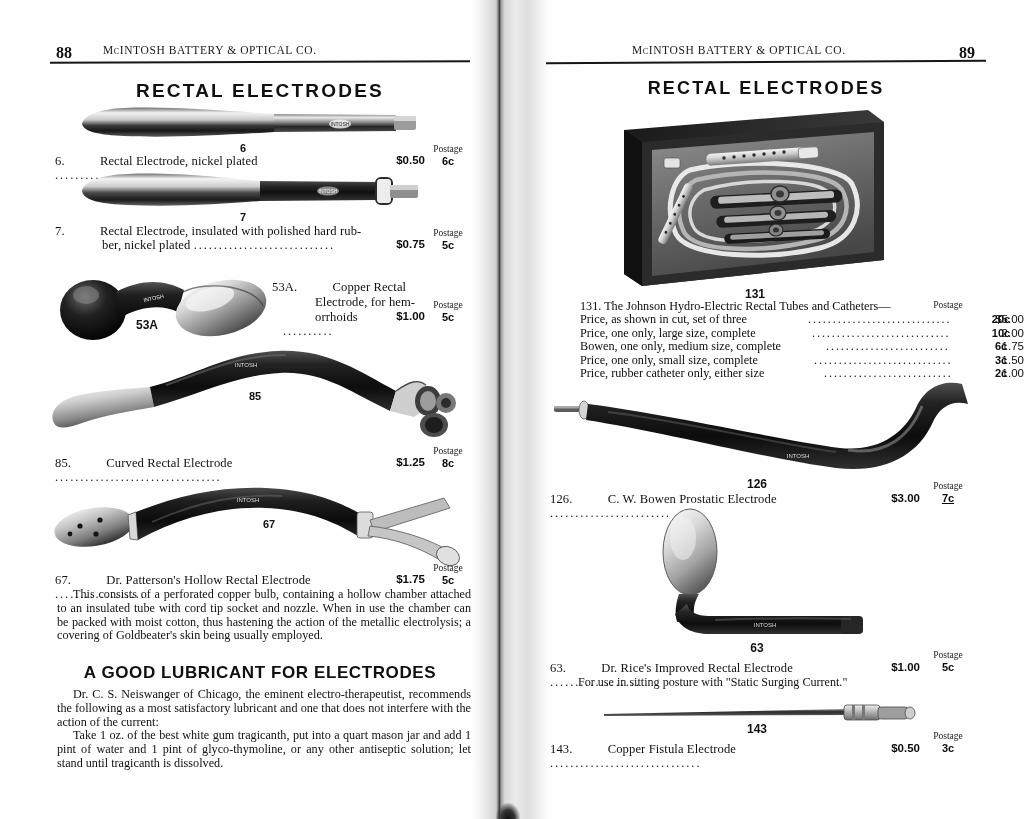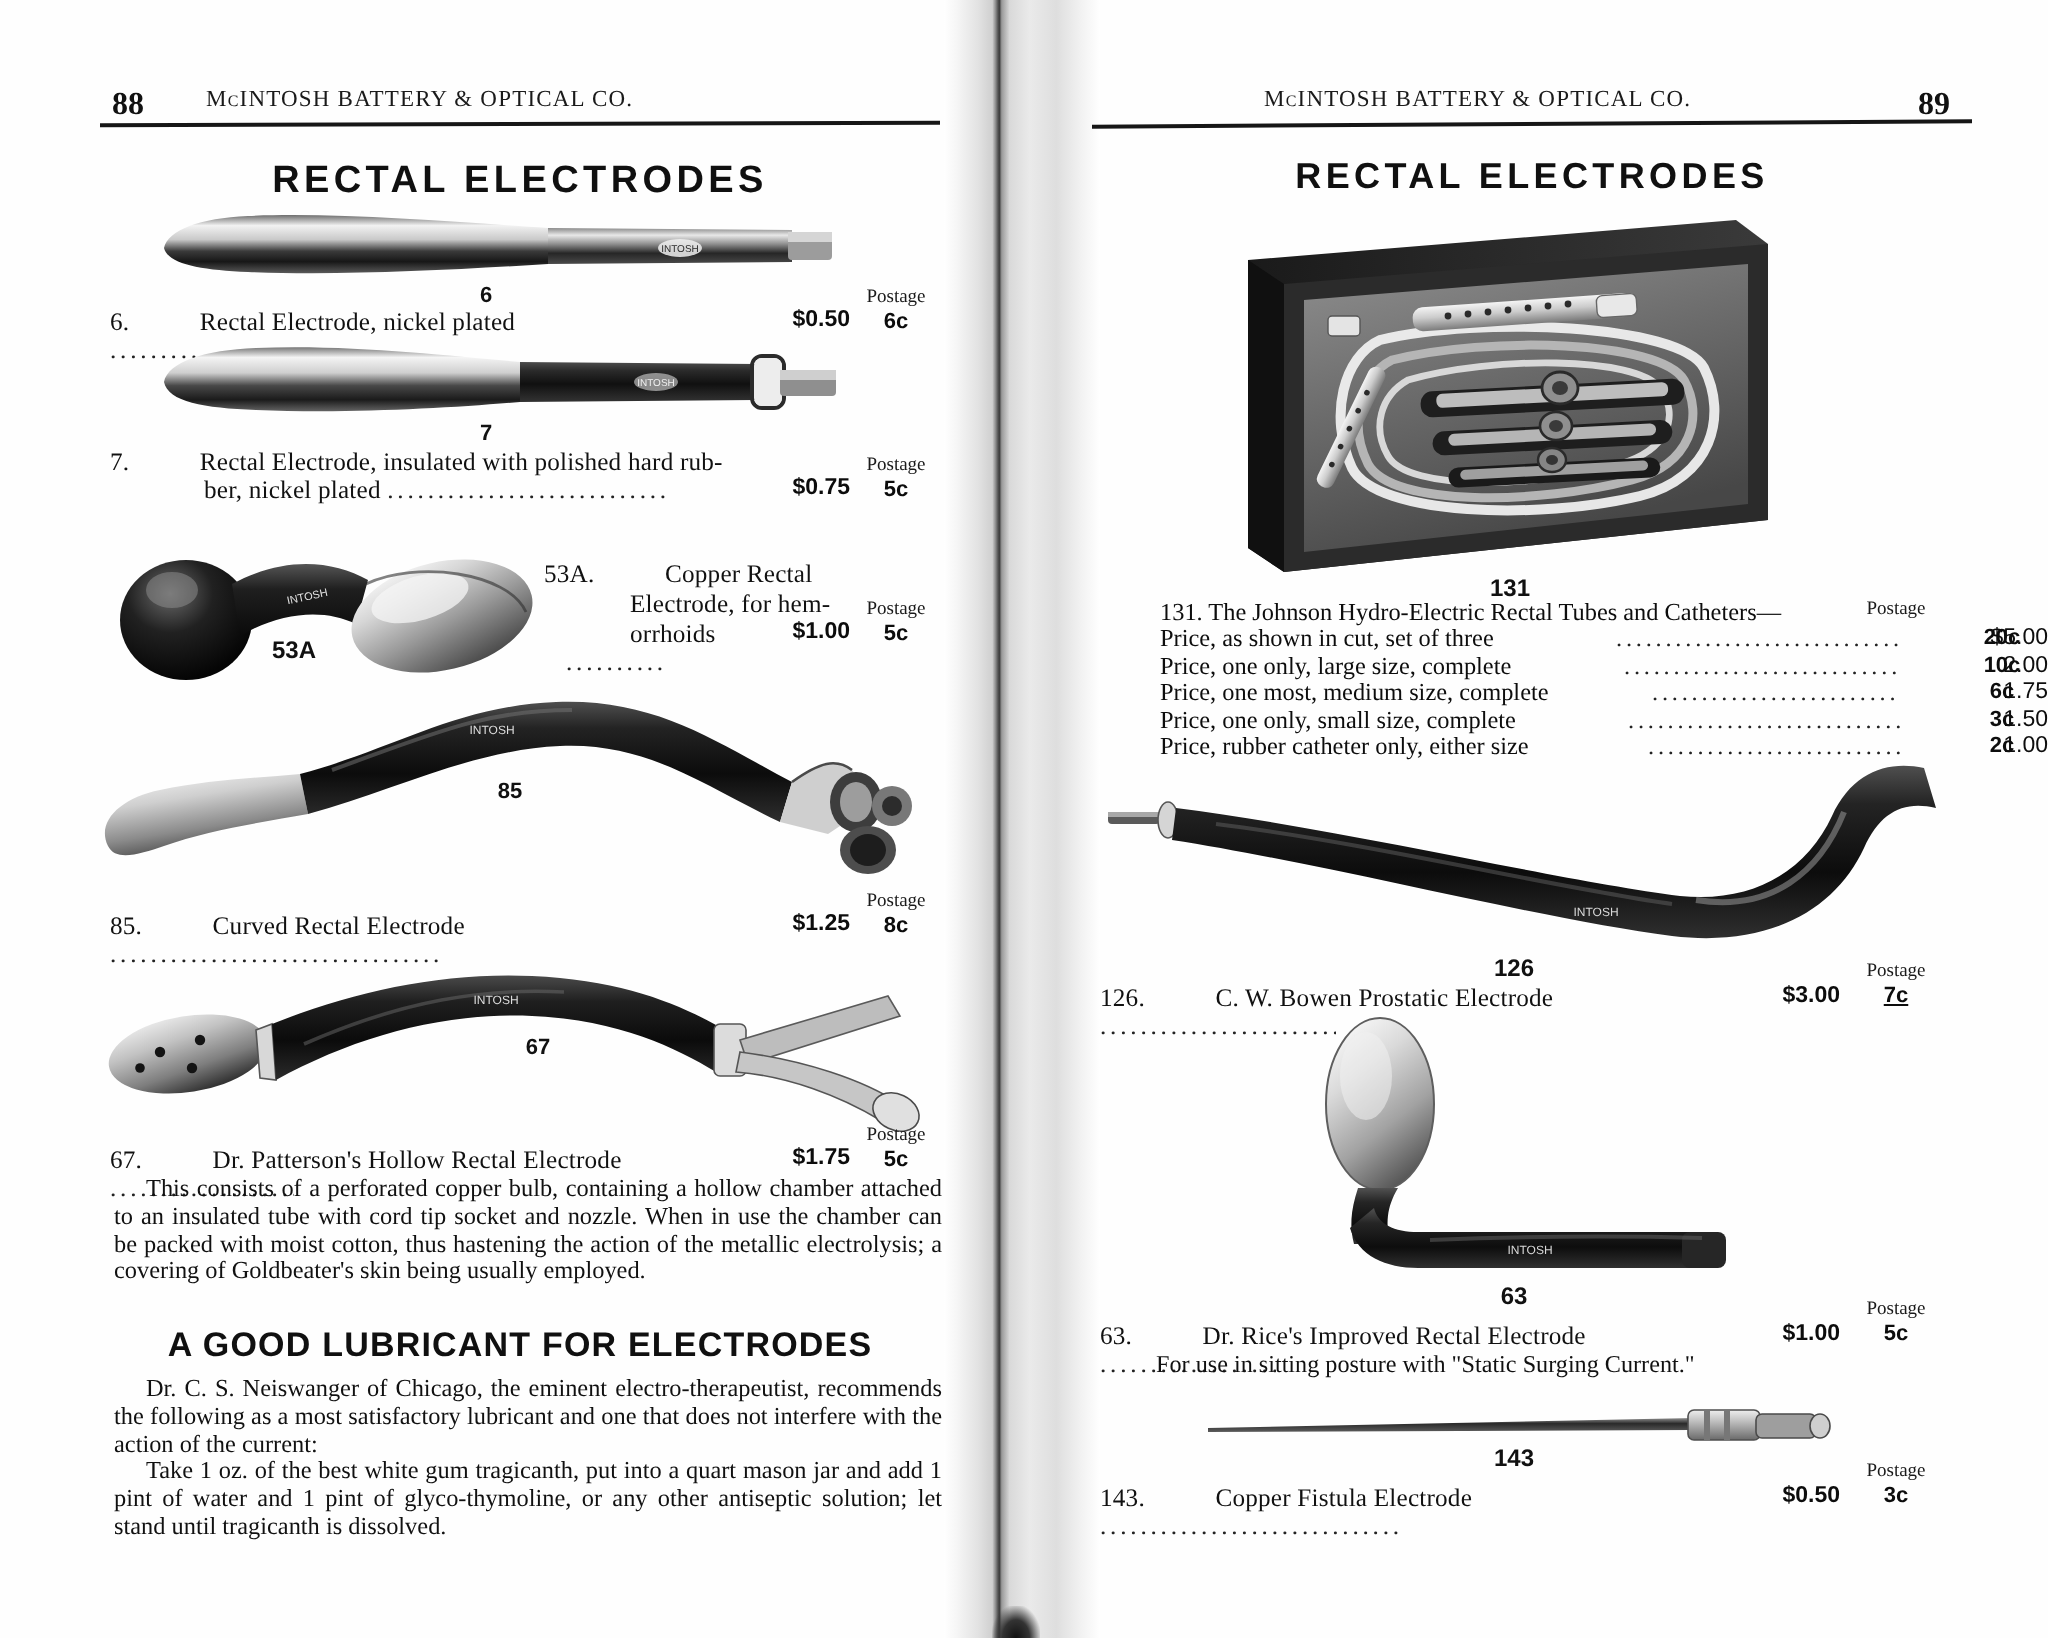--- a/index.html
+++ b/index.html
@@ -557,21 +557,21 @@
       <span class="pl-price">$5.00</span>
       <span class="pl-post">20c</span>
     </div>
     <div class="pl-row">
       <span class="pl-label">Price, one only, large size, complete</span>
       <span class="pl-dots" style="left:232px; width:138px;">..................................................................................</span>
       <span class="pl-price">2.00</span>
       <span class="pl-post">10c</span>
     </div>
     <div class="pl-row">
-      <span class="pl-label">Price, one most, medium size, complete</span>
+      <span class="pl-label">Bowen, one only, medium size, complete</span>
       <span class="pl-dots" style="left:246px; width:124px;">..................................................................................</span>
       <span class="pl-price">1.75</span>
       <span class="pl-post">6c</span>
     </div>
     <div class="pl-row">
       <span class="pl-label">Price, one only, small size, complete</span>
       <span class="pl-dots" style="left:234px; width:136px;">..................................................................................</span>
       <span class="pl-price">1.50</span>
       <span class="pl-post">3c</span>
     </div>

